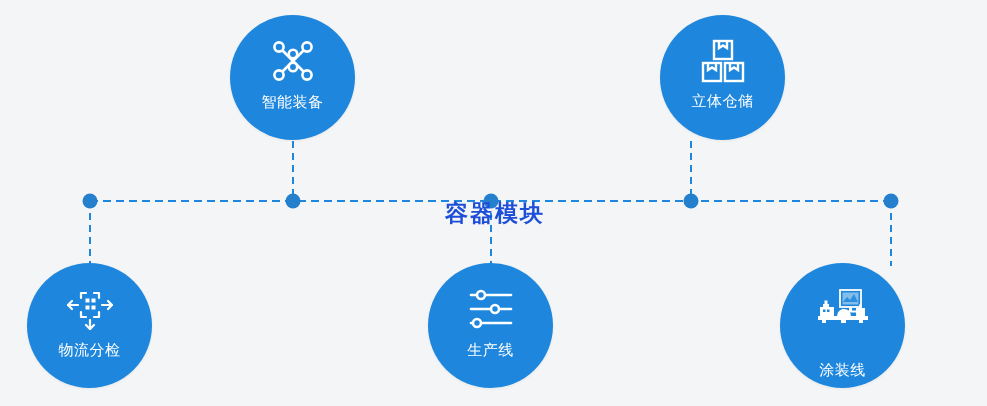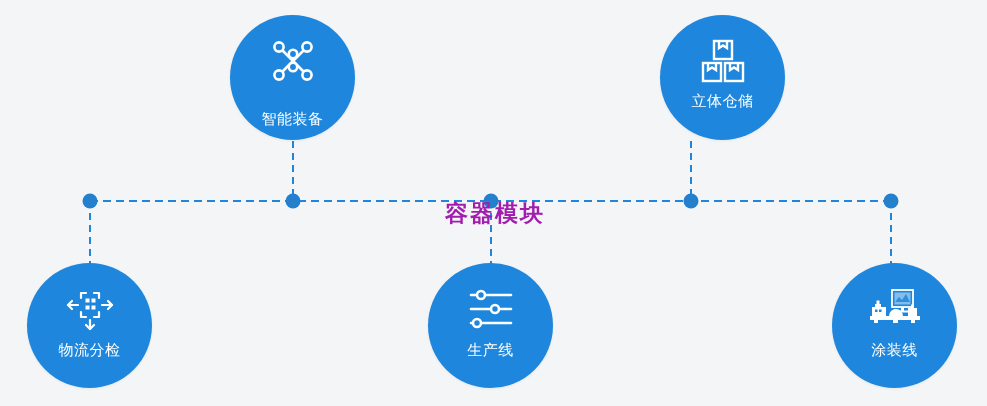--- a/index.html
+++ b/index.html
@@ -27,21 +27,21 @@
     height: 406px;
   }
   .watermark {
     position: absolute;
     left: 430px;
     top: 198px;
     width: 130px;
     text-align: center;
     font-size: 23px;
     letter-spacing: 2px;
-    color: #a21caf;
+    color: #1d4ed8;
     font-weight: 700;
     user-select: none;
     white-space: nowrap;
   }
   .node {
     position: absolute;
     width: 125px;
     height: 125px;
     border-radius: 50%;
     background: #1e87dd;
@@ -63,25 +63,25 @@
   .node .ico svg { display: block; }
   .node .lbl {
     margin-top: 10px;
     font-size: 15px;
     color: #ffffff;
     letter-spacing: 0.5px;
     white-space: nowrap;
     line-height: 1;
   }
   
-  #node-zhineng   { left: 230px; top: 15px; gap: 17px;  }
+  #node-zhineng   { left: 230px; top: 15px;  }
   #node-litikc    { left: 660px; top: 15px; font-family: Liberation Serif, serif;  }
   #node-wuliu     { left: 27px;  top: 263px; }
   #node-shengchan { left: 428px; top: 263px; }
-  #node-tuzhuang  { left: 832px; top: 263px; }
+  #node-tuzhuang  { left: 780px; top: 263px; gap: 20px; }
 </style>
 </head>
 <body>
 
 <div id="stage">
 
   <svg id="wires" viewBox="0 0 987 406" width="987" height="406">
 
     <line x1="90" y1="201" x2="891" y2="201" stroke="#1e87dd" stroke-width="2" stroke-dasharray="8 5"></line>
 

